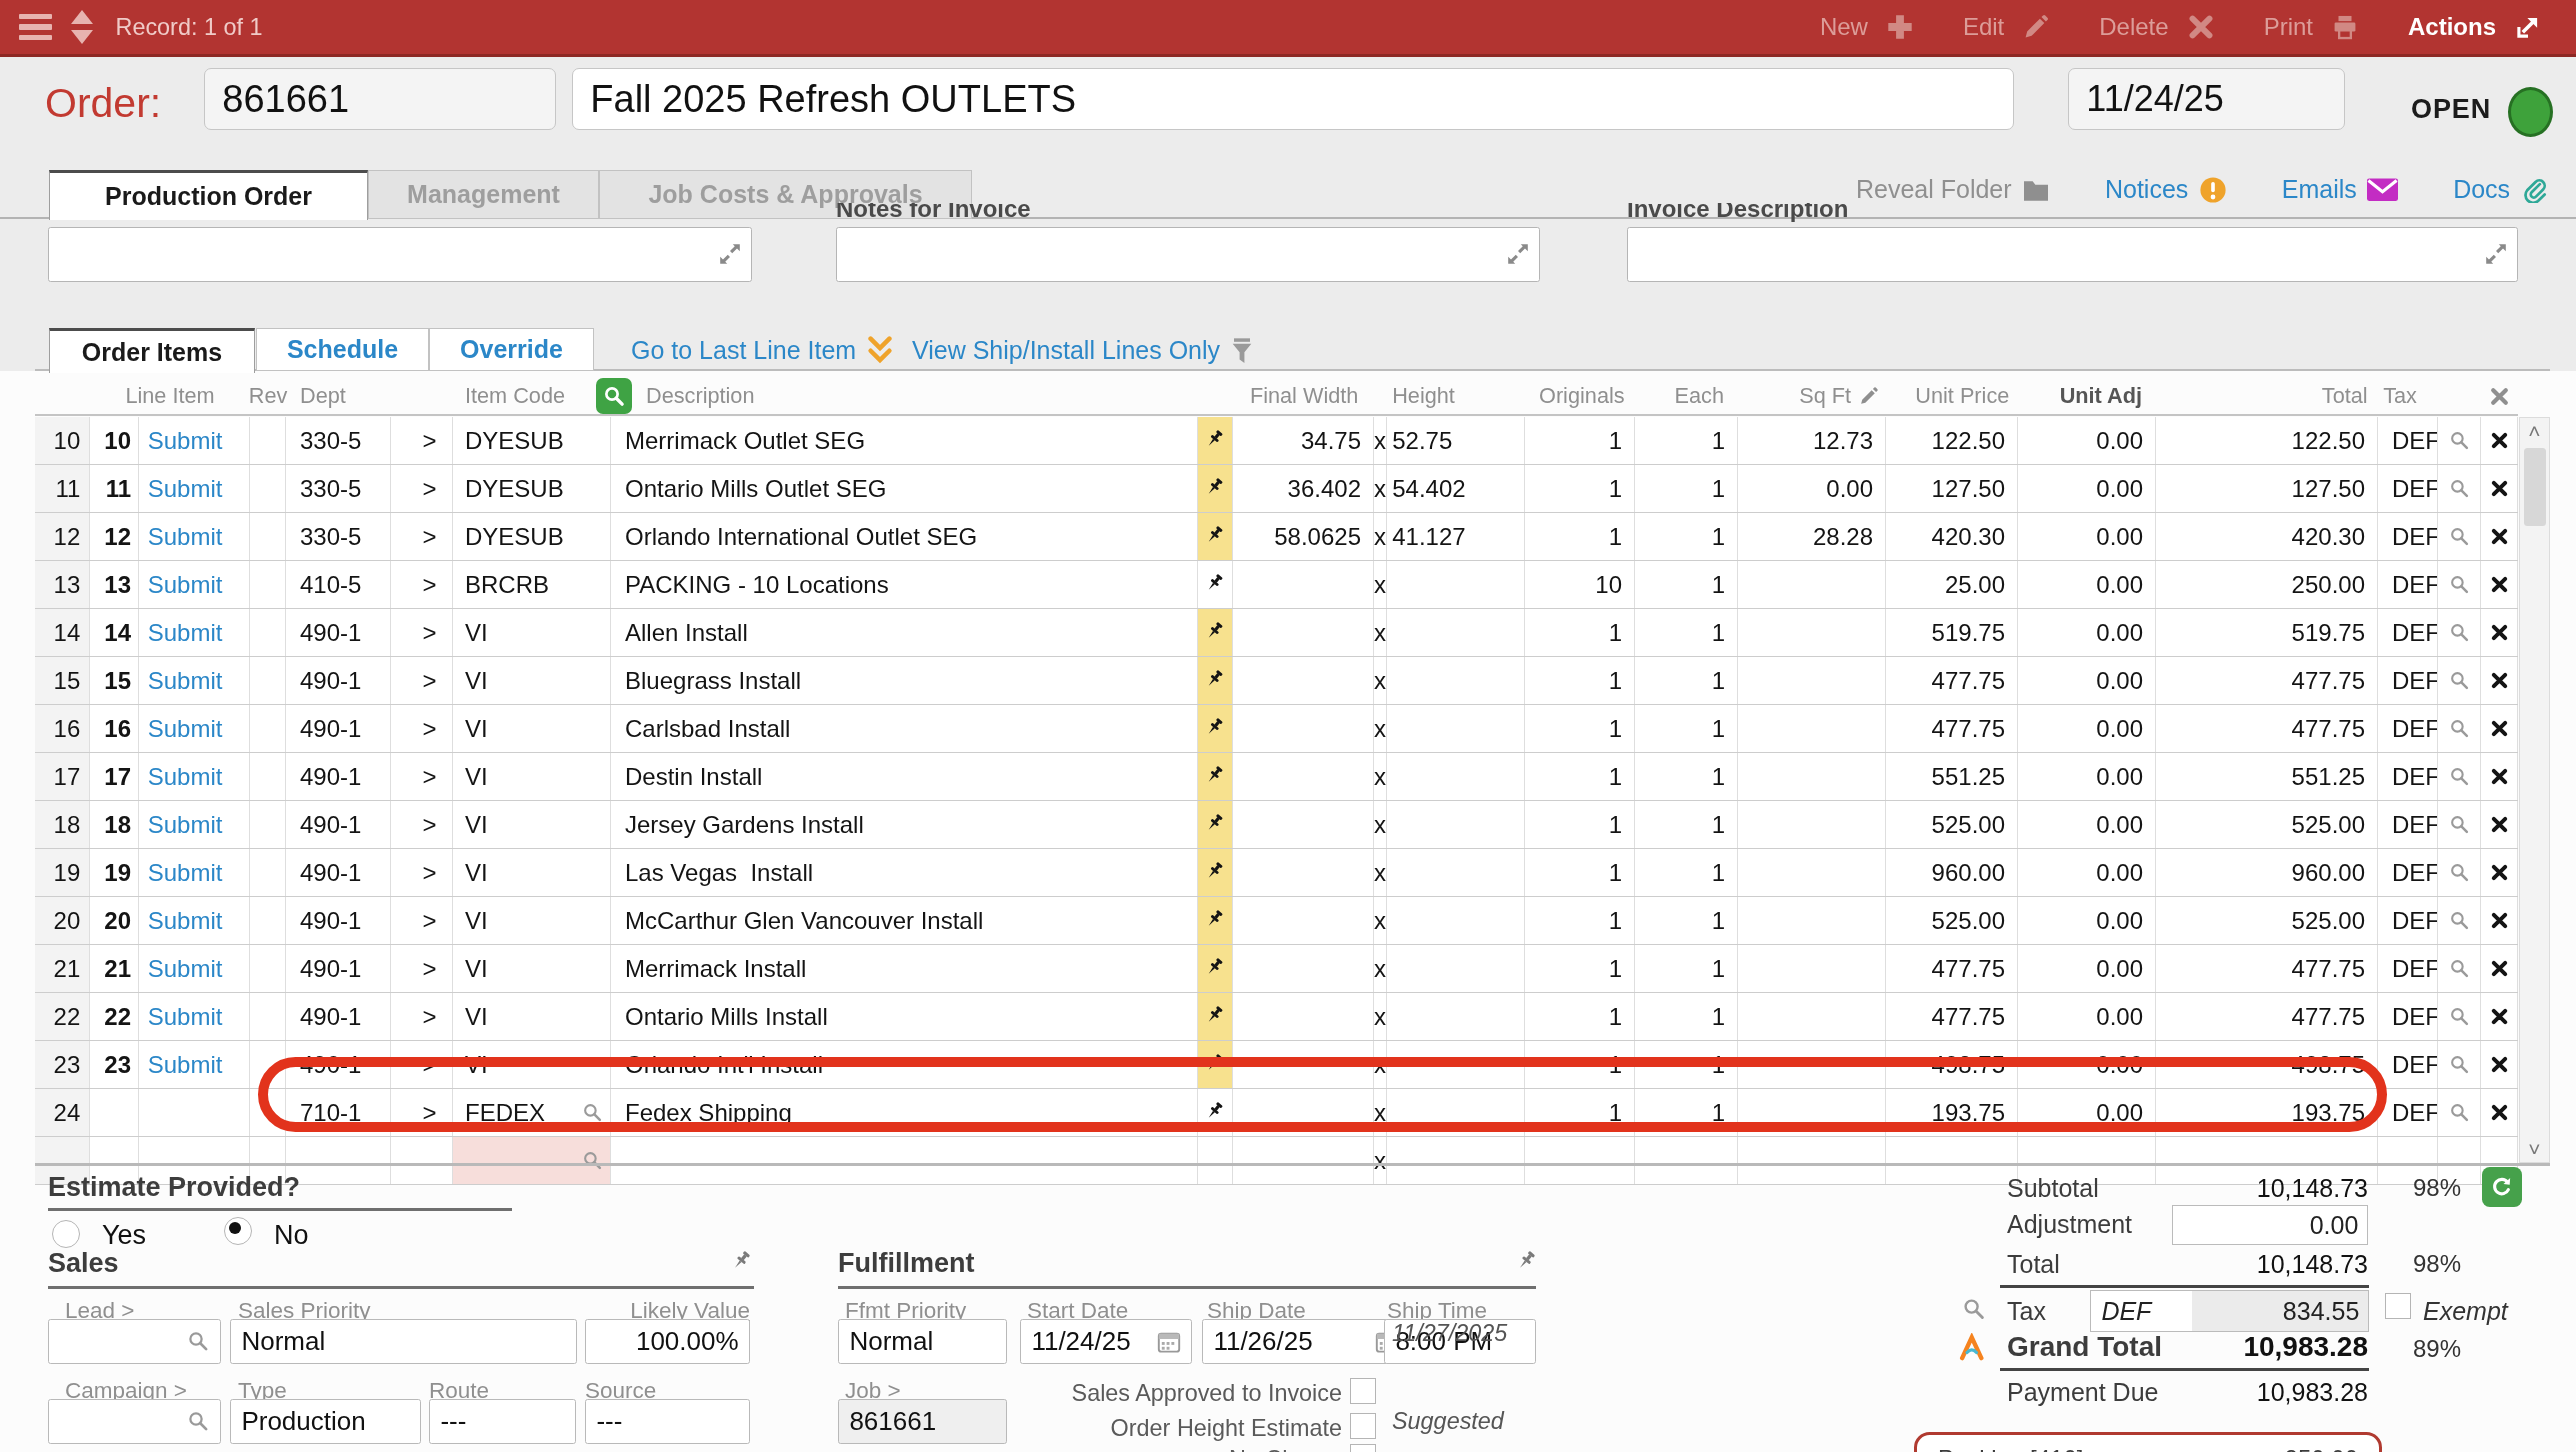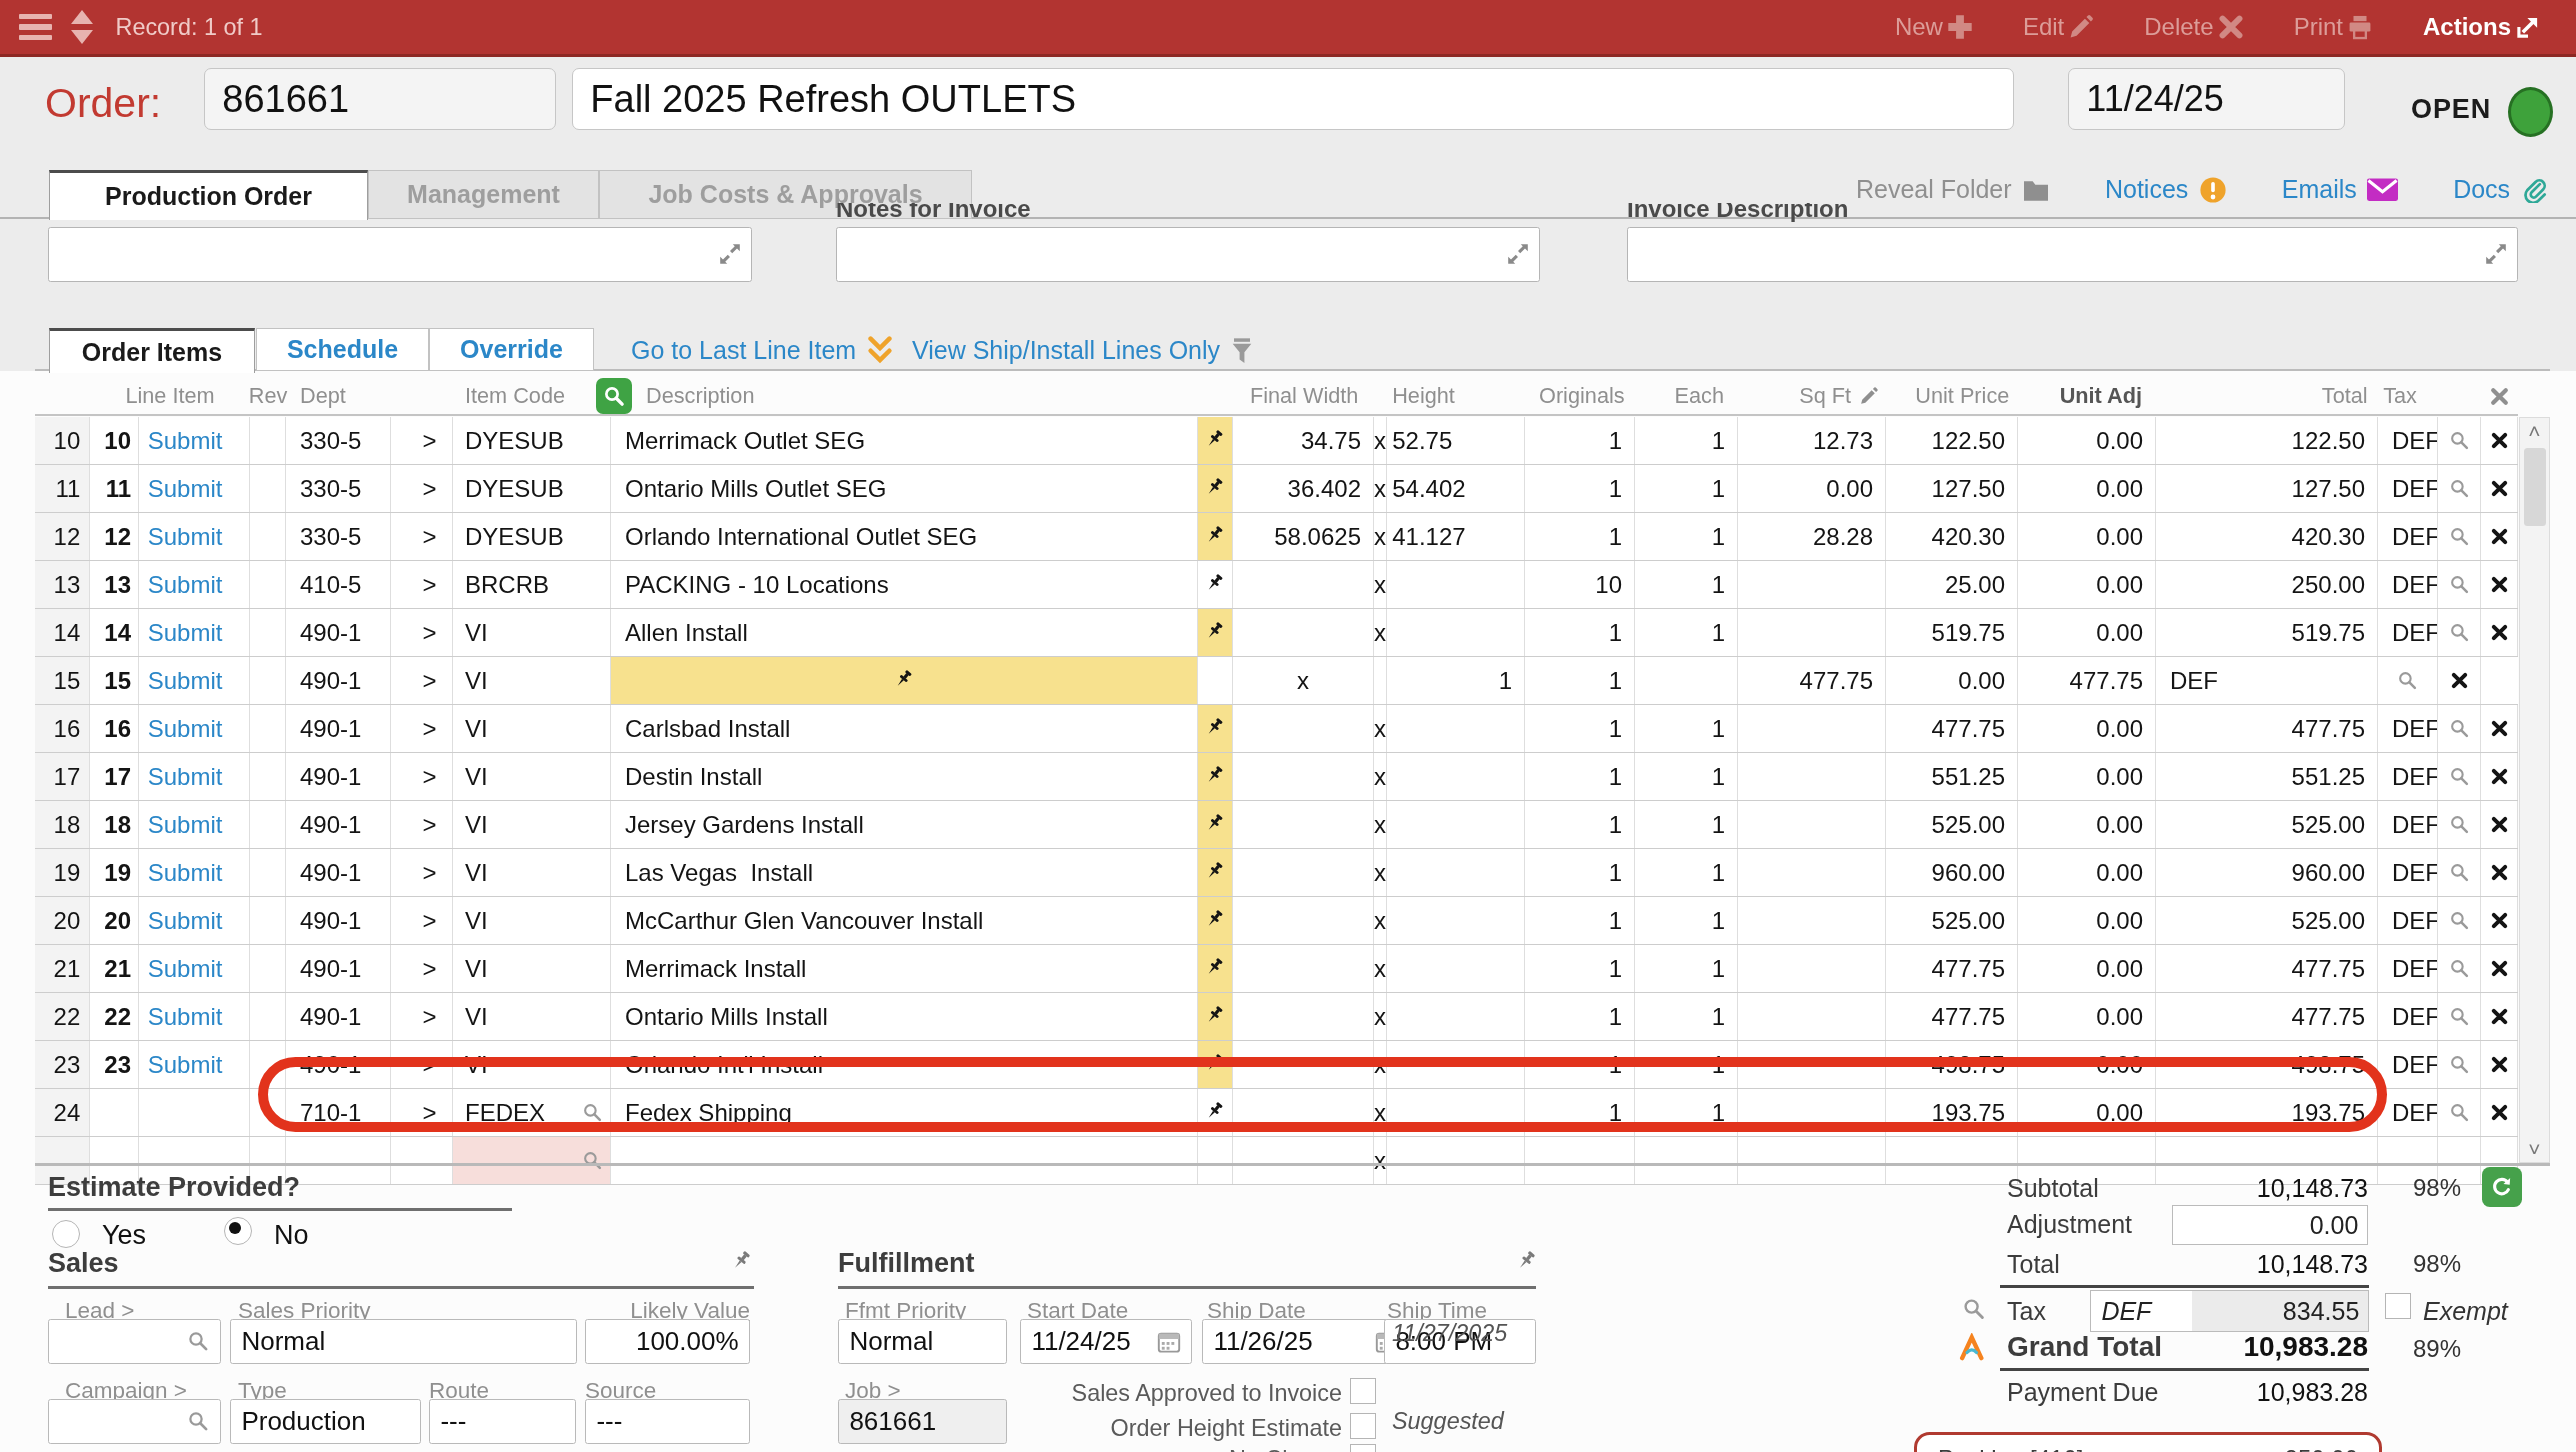--- a/index.html
+++ b/index.html
@@ -10,21 +10,21 @@
   
   #topbar{left:0;top:0;width:2576px;height:54px;background:#b23431;border-bottom:3.5px solid #8d2824;
           display:flex;align-items:center;}
   #burger{margin-left:19px;width:33px;cursor:pointer;}
   #burger div{height:5.2px;background:#e7b3af;margin:5.2px 0;border-radius:0.9px;}
   #rec-arrows{margin-left:19px;display:flex;flex-direction:column;gap:5.2px;cursor:pointer;}
   .tri-up{width:0;height:0;border-left:11.3px solid transparent;border-right:11.3px solid transparent;border-bottom:14px solid #e7b3af;}
   .tri-dn{width:0;height:0;border-left:11.3px solid transparent;border-right:11.3px solid transparent;border-top:14px solid #e7b3af;}
   #record-label{margin-left:22.5px;color:#f0cbc8;font-size:23.4px;}
   #topbar-menu{margin-left:auto;margin-right:35px;display:flex;gap:50px;align-items:center;}
-  .tb-item{display:flex;align-items:center;gap:4px;color:#dc9d99;font-size:24px;cursor:pointer;text-align:right;}
+  .tb-item{display:flex;align-items:center;gap:19px;color:#dc9d99;font-size:24px;cursor:pointer;text-align:right;}
   .tb-item .ticon{width:26px;height:26px;color:#d18984;}
   .tb-strong{color:#ffffff;font-weight:bold;}
   .tb-strong .ticon{color:#ffffff;}
   
   .hbox{position:absolute;border:1.7px solid #c6c6c6;border-radius:7px;background:#f4f4f4;
         font-size:38px;color:#111;display:flex;align-items:center;padding:0 17.3px;box-sizing:border-box;}
   #order-label{left:45px;top:80px;font-size:41px;color:#c23a31;}
   #status-open{left:2411px;top:94px;font-size:27px;font-weight:bold;letter-spacing:0.9px;color:#1c1c1c;}
   #status-dot{left:2508px;top:87px;width:45px;height:50px;border-radius:50%;background:#3ea23b;border:3.5px solid #267023;box-sizing:border-box;}
   
@@ -487,20 +487,21 @@
           </svg></div>
       </div>
       <div class="t-row tgrid">
         <div class="cg">15</div>
         <div class="cline">15</div>
         <div class="csub"><span>Submit</span></div>
         <div class=""></div>
         <div class="cdept">490-1</div>
         <div class="cchev">&gt;</div>
         <div class="ccode"><span>VI</span></div>
+        <div class="cdesc">Bluegrass Install</div>
         <div class="cpin pinY"><svg width="22.5" height="22.5" viewBox="0 0 20 20" fill="currentColor">
             <g transform="rotate(40 10 8)">
               <rect x="7" y="1" width="6" height="2.6" rx="1"></rect>
               <rect x="8.6" y="3.4" width="2.8" height="4.2"></rect>
               <rect x="6" y="7.4" width="8" height="2.4" rx="1"></rect>
               <path d="M10 9.8 L11 9.8 L10 17 L9 9.8 Z"></path>
             </g>
           </svg></div>
         <div class="rnum"></div>
         <div class="cx">x</div>

